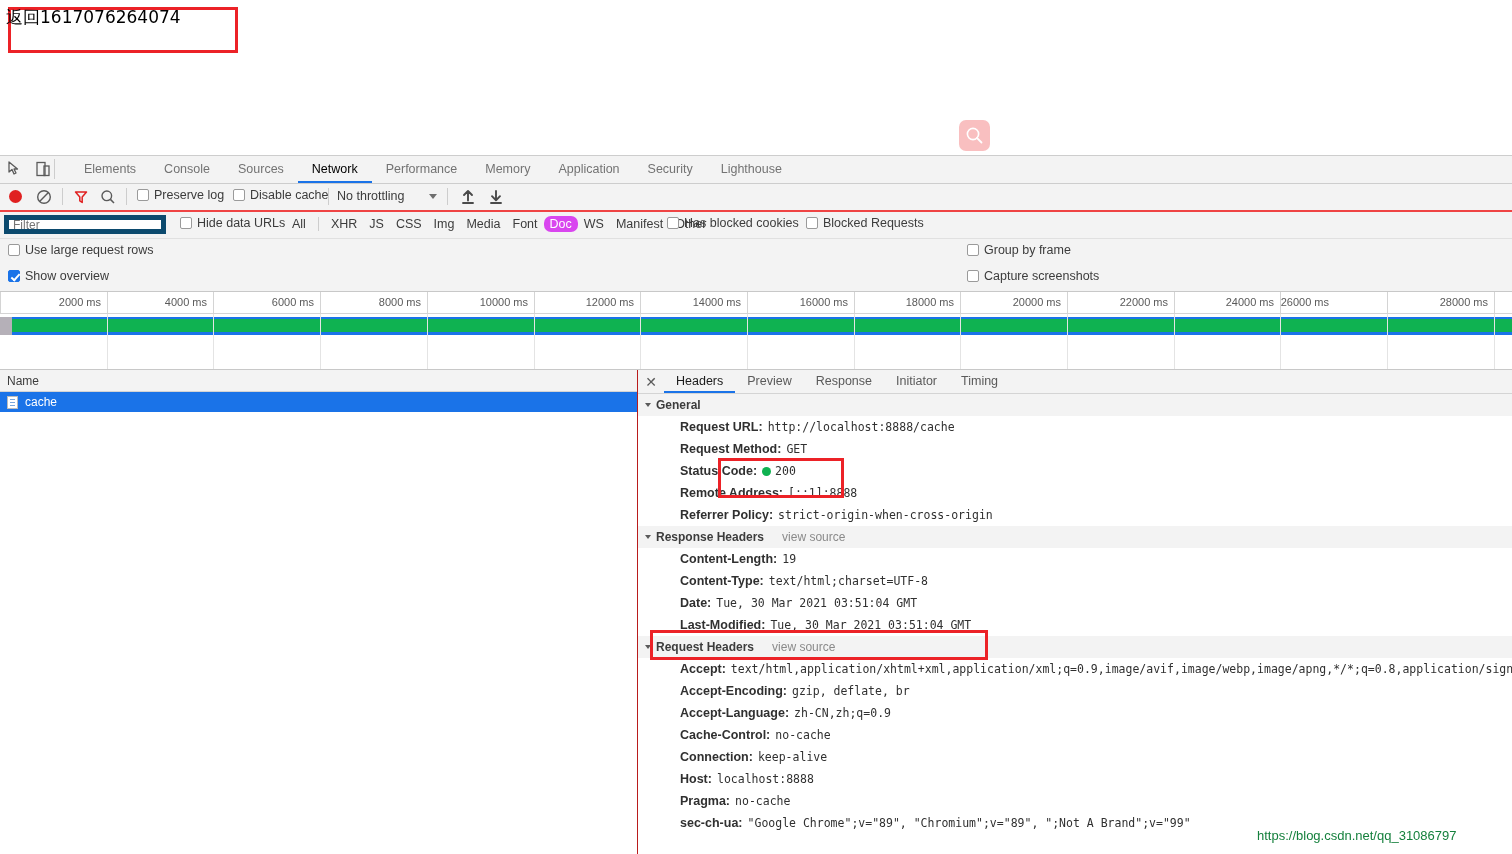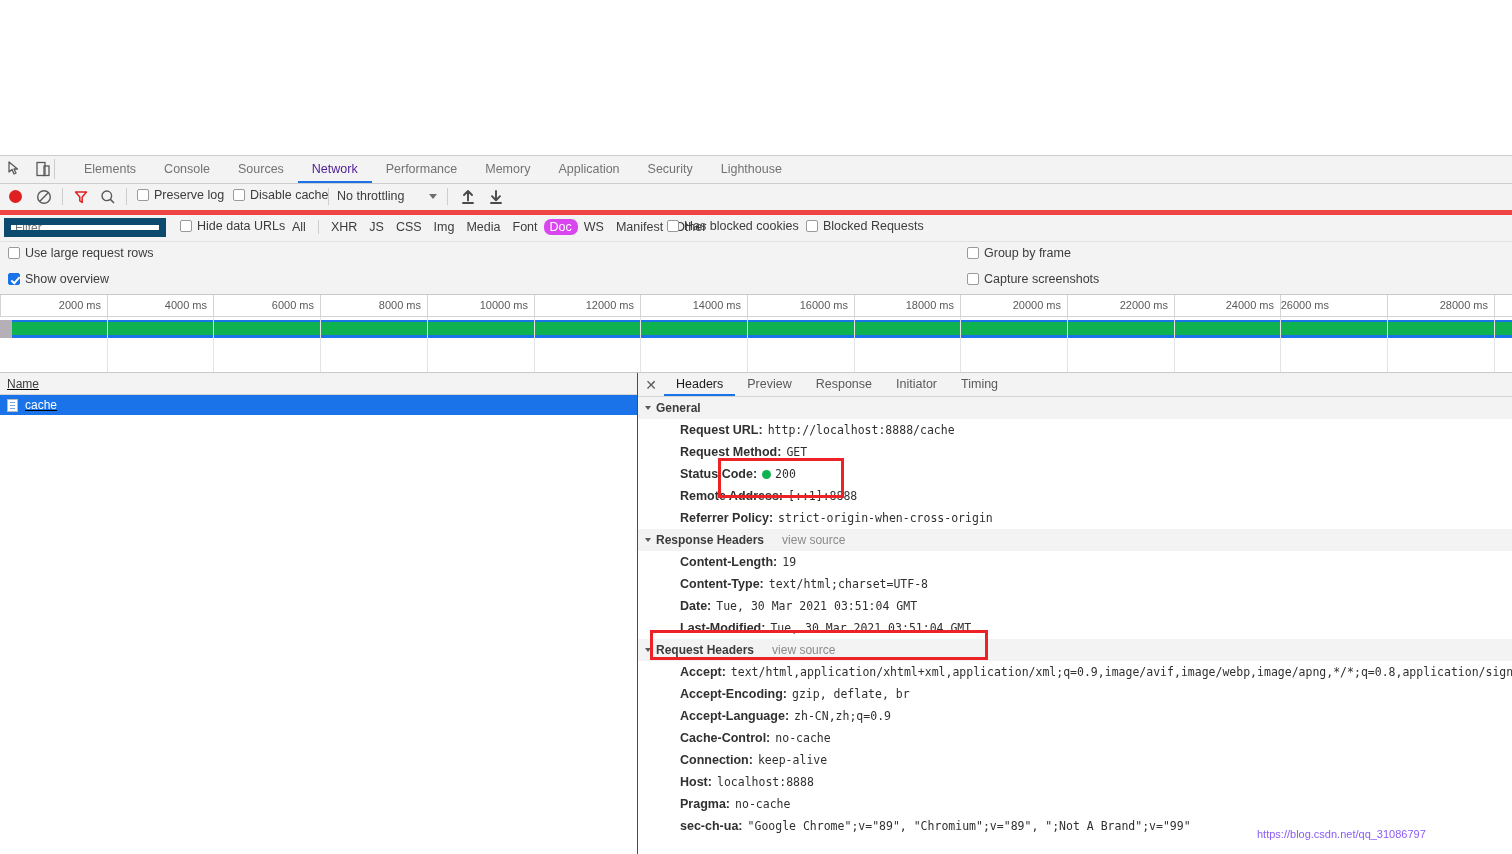--- a/index.html
+++ b/index.html
@@ -36,42 +36,42 @@
     position: relative; height: 27px; background: #f3f3f3;
     border-top: 1px solid #cdcdcd; border-bottom: 1px solid #cdcdcd;
   }
   .dock-icons { position: absolute; left: 6px; top: 4px; display: flex; gap: 10px; align-items: center; }
   .dock-icons .sep { position: absolute; left: 48px; top: -1px; width: 1px; height: 20px; background: #cdcdcd; }
   .tabs { position: absolute; left: 70px; top: 0; height: 27px; display: flex; align-items: stretch; }
   .tab {
     padding: 0 14px; font-size: 12.5px; color: #737373; display: flex; align-items: center;
     box-sizing: border-box; border-bottom: 2px solid transparent; white-space: nowrap;
   }
-  .tab.active { color: #4c1d95; border-bottom: 2px solid #1a73e8; }
-
-  
-  .ctrlrow { position: relative; height: 26px; background: #f3f3f3; border-bottom: 5px solid #ef4444; }
+  .tab.active { color: #000000; border-bottom: 2px solid #1a73e8; }
+
+  
+  .ctrlrow { position: relative; height: 26px; background: #f3f3f3; border-bottom: 2px solid #ef4444; }
   .rec-dot { position: absolute; left: 9px; top: 6px; width: 13px; height: 13px; border-radius: 50%; background: #e02020; }
   .icon-btn { position: absolute; top: 4px; width: 18px; height: 18px; }
   .vsep { position: absolute; top: 4px; width: 1px; height: 17px; background: #cdcdcd; }
   .chk-wrap { position: absolute; top: 4px; display: flex; align-items: center; gap: 5px; font-size: 12.5px; color: #3c3c3c; white-space: nowrap; }
   .cbox { width: 12px; height: 12px; border: 1px solid #9a9a9a; background: #fff; border-radius: 2px; box-sizing: border-box; display:inline-block; position: relative; }
   .cbox.checked { background: #1a73e8; border-color: #1a73e8; }
   .cbox.checked::after {
     content: ""; position: absolute; left: 3.5px; top: 0.5px; width: 3px; height: 7px;
     border: solid #fff; border-width: 0 2px 2px 0; transform: rotate(42deg);
   }
   .throttle { position: absolute; left: 337px; top: 5px; font-size: 12.5px; color: #3c3c3c; }
   .caret-dn { position: absolute; left: 429px; top: 10px; width: 0; height: 0; border-left: 4.5px solid transparent; border-right: 4.5px solid transparent; border-top: 5px solid #6e6e6e; }
 
   
   .filterrow { position: relative; height: 26px; background: #f3f3f3; border-bottom: 1px solid #e0e0e0; }
   .filter-input {
     position: absolute; left: 4px; top: 3px; width: 162px; height: 19px;
-    border: 7px solid #0c4a6e; background: #fff; box-sizing: border-box;
+    border: 5px solid #0c4a6e; background: #fff; box-sizing: border-box;
     font-size: 12px; color: #9a9a9a; padding: 0 4px; line-height: 17px;
     font-family: "Liberation Sans", sans-serif;
   }
   .types { position: absolute; left: 286px; top: 4px; display: flex; align-items: center; gap: 0; }
   .type-chip { font-size: 12.5px; color: #3c3c3c; padding: 1px 6px; border-radius: 7px; white-space: nowrap; }
   .type-chip.sel { background: #d946ef; color: #fff; }
   .type-sep { width: 1px; height: 14px; background: #cdcdcd; margin: 0 6px; }
 
   
   .optrow { position: relative; height: 26px; background: #f3f3f3; }
@@ -82,48 +82,58 @@
   .rtick { position: absolute; top: 0; height: 21px; border-left: 1px solid #d4d4d4; }
   .rlabel { position: absolute; top: 4px; font-size: 11px; color: #5a5a5a; white-space: nowrap; }
   .overview { position: relative; height: 55px; background: #fff; border-bottom: 1px solid #c8c8c8; }
   .ov-blue { position: absolute; left: 0; top: 3px; width: 1512px; height: 18px; background: #1a73e8; }
   .ov-green { position: absolute; left: 12px; top: 5px; width: 1500px; height: 13px; background: #0fb251; }
   .ov-gray { position: absolute; left: 0; top: 3px; width: 12px; height: 18px; background: #b5b0b8; }
   .ov-grid { position: absolute; top: 0; height: 55px; border-left: 1px solid #e4e4e4; }
 
   
   .main { position: relative; height: 485px; }
-  .left-pane { position: absolute; left: 0; top: 0; width: 637px; height: 485px; background: #fff; border-right: 6px solid #b91c1c; text-decoration: underline; }
+  .left-pane { position: absolute; left: 0; top: 0; width: 637px; height: 485px; background: #fff; border-right: 6px solid #b91c1c; }
   .lp-head { height: 21px; background: #f3f3f3; border-bottom: 1px solid #d4d4d4; font-size: 12px; color: #3c3c3c; display: flex; align-items: center; padding-left: 7px; }
   .req-row { height: 20px; background: #1a73e8; color: #fff; display: flex; align-items: center; padding-left: 7px; font-size: 12px; }
   .doc-icon { width: 11px; height: 13px; background: #fff; border: 1px solid #bbb; margin-right: 7px; position: relative; box-sizing: border-box; }
   .doc-icon::before { content:""; position:absolute; left:2px; top:2px; right:2px; height:1px; background:#7aa7dd; box-shadow: 0 3px 0 #7aa7dd, 0 6px 0 #7aa7dd; }
 
   .right-pane { position: absolute; left: 638px; top: 0; width: 874px; height: 485px; background: #fff; }
   .rp-tabs { position: relative; height: 23px; background: #f3f3f3; border-bottom: 1px solid #d4d4d4; display: flex; align-items: stretch; }
   .close-x { width: 26px; display: flex; align-items: center; justify-content: center; font-size: 14px; color: #5a5a5a; }
   .rtab { padding: 0 12px; font-size: 12.5px; color: #5a5a5a; display: flex; align-items: center; border-bottom: 2px solid transparent; box-sizing: border-box; }
   .rtab.active { color: #1a1a1a; border-bottom: 2px solid #1a73e8; }
 
   .sec-head { height: 22px; background: #f3f3f3; display: flex; align-items: center; padding-left: 8px; font-size: 12px; font-weight: bold; color: #3c3c3c; }
   .tri { width: 0; height: 0; border-left: 4.5px solid #5a5a5a; border-top: 3.5px solid transparent; border-bottom: 3.5px solid transparent; margin-right: 6px; transform: rotate(90deg); }
   .viewsrc { font-weight: normal; color: #8a8a8a; margin-left: 18px; font-size: 12px; }
   .hrow { height: 22px; display: flex; align-items: center; padding-left: 26px; font-size: 12.5px; white-space: nowrap; }
   .hname { font-weight: bold; color: #303030; margin-left: 16px; }
   .hval { color: #303030; font-family: "DejaVu Sans Mono", monospace; font-size: 11.5px; margin-left: 5px; }
   .status-dot { display: inline-block; width: 9px; height: 9px; border-radius: 50%; background: #0fb251; margin-left: 5px; margin-right: 4px; }
 
   .redbox { position: absolute; border: 3px solid #ec2227; box-sizing: border-box; pointer-events: none; }
-  .watermark { position: absolute; left: 1257px; top: 828px; font-size: 11px; color: #8b5cf6; white-space: nowrap; }
+  .watermark { position: absolute; left: 1257px; top: 828px; font-size: 13px; color: #15803d; white-space: nowrap; }
 </style>
 </head>
 <body>
 
 <div id="root">
 
+  <div class="page-area">
+    <div class="return-box"></div>
+    <div class="return-text">返回1617076264074</div>
+    <div class="search-chip">
+      <svg width="19" height="19" viewBox="0 0 19 19">
+        <circle cx="8" cy="8" r="5.6" fill="none" stroke="#ffffff" stroke-width="1.6"></circle>
+        <line x1="11.9" y1="11.9" x2="16.5" y2="16.5" stroke="#ffffff" stroke-width="1.8" stroke-linecap="round"></line>
+      </svg>
+    </div>
+  </div>
 
   <div class="devtools">
 
     <div class="tabstrip">
       <div class="dock-icons">
         <svg width="18" height="18" viewBox="0 0 18 18">
           <path d="M3 2 L3 12 L6 9.5 L8 14 L10 13 L8 9 L11.5 9 Z" fill="none" stroke="#5a5a5a" stroke-width="1.3" stroke-linejoin="round"></path>
         </svg>
         <svg width="18" height="18" viewBox="0 0 18 18">
           <rect x="3" y="2.5" width="8" height="13" fill="none" stroke="#5a5a5a" stroke-width="1.3"></rect>

